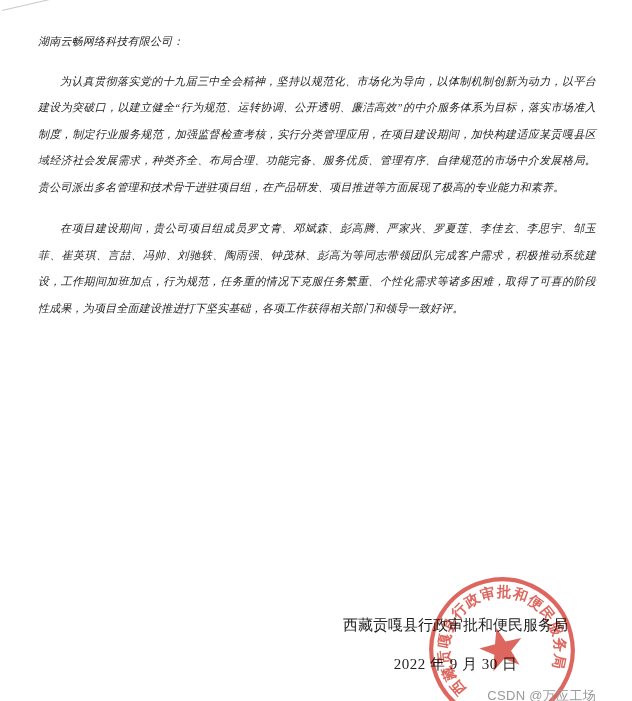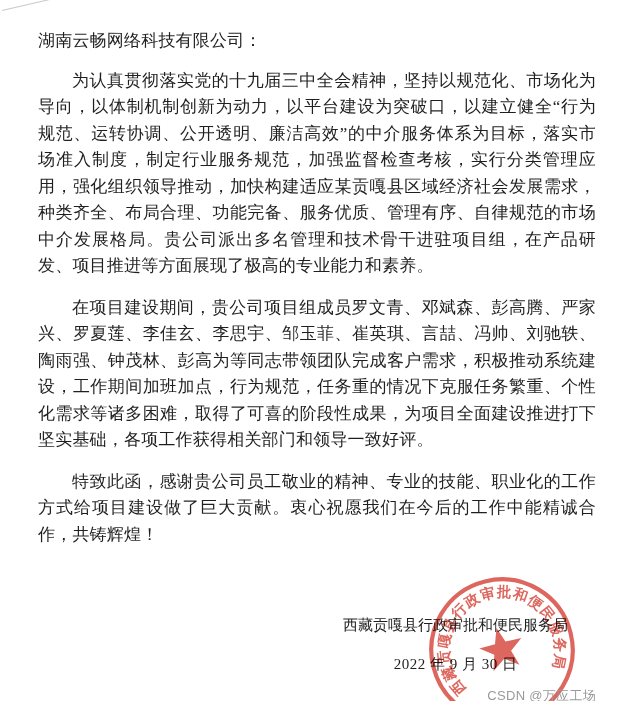--- a/index.html
+++ b/index.html
@@ -20,24 +20,25 @@
     height: 1px;
     background: #c8c8c8;
     transform: rotate(-13deg);
     transform-origin: left center;
   }
   .content {
     position: absolute;
     left: 38px;
     right: 36px;
     top: 28px;
-    font-size: 17px;
+    font-size: 11px;
     line-height: 26.5px;
     text-align: justify;
     letter-spacing: 0.2px;
+    font-style: italic;
   }
   .salutation { margin: 0 0 13px 0; }
   .para { margin: 0 0 15px 0; text-indent: 2em; }
   .sign-block {
     position: absolute;
     top: 612px;
     right: 64px;
     text-align: center;
     font-size: 15px;
     line-height: 27px;
@@ -74,23 +75,22 @@
 </style>
 </head>
 <body>
 
 <div class="page">
 
   <div class="corner-line"></div>
 
   <div class="content">
     <p class="salutation">湖南云畅网络科技有限公司：</p>
-    <p class="para">为认真贯彻落实党的十九届三中全会精神，坚持以规范化、市场化为导向，以体制机制创新为动力，以平台建设为突破口，以建立健全“行为规范、运转协调、公开透明、廉洁高效”的中介服务体系为目标，落实市场准入制度，制定行业服务规范，加强监督检查考核，实行分类管理应用，强化组织领导推动，加快构建适应某贡嘎县区域经济社会发展需求，种类齐全、布局合理、功能完备、服务优质、管理有序、自律规范的市场中介发展格局。贵公司派出多名管理和技术骨干进驻项目组，在产品研发、项目推进等方面展现了极高的专业能力和素养。</p>
+    <p class="para">为认真贯彻落实党的十九届三中全会精神，坚持以规范化、市场化为导向，以体制机制创新为动力，以平台建设为突破口，以建立健全“行为规范、运转协调、公开透明、廉洁高效”的中介服务体系为目标，落实市场准入制度，制定行业服务规范，加强监督检查考核，实行分类管理应用，在项目建设期间，加快构建适应某贡嘎县区域经济社会发展需求，种类齐全、布局合理、功能完备、服务优质、管理有序、自律规范的市场中介发展格局。贵公司派出多名管理和技术骨干进驻项目组，在产品研发、项目推进等方面展现了极高的专业能力和素养。</p>
     <p class="para">在项目建设期间，贵公司项目组成员罗文青、邓斌森、彭高腾、严家兴、罗夏莲、李佳玄、李思宇、邹玉菲、崔英琪、言喆、冯帅、刘驰轶、陶雨强、钟茂林、彭高为等同志带领团队完成客户需求，积极推动系统建设，工作期间加班加点，行为规范，任务重的情况下克服任务繁重、个性化需求等诸多困难，取得了可喜的阶段性成果，为项目全面建设推进打下坚实基础，各项工作获得相关部门和领导一致好评。</p>
-    <p class="para">特致此函，感谢贵公司员工敬业的精神、专业的技能、职业化的工作方式给项目建设做了巨大贡献。衷心祝愿我们在今后的工作中能精诚合作，共铸辉煌！</p>
   </div>
 
   <div class="sign-block">
     <p class="signature">西藏贡嘎县行政审批和便民服务局</p>
     <p class="date">2022 年 9 月 30 日</p>
   </div>
 
   <div class="seal">
     <svg viewBox="0 0 200 200" xmlns="http://www.w3.org/2000/svg">
       <circle cx="100" cy="100" r="93" fill="none" stroke-width="5.5" stroke="#d6453a"></circle>

